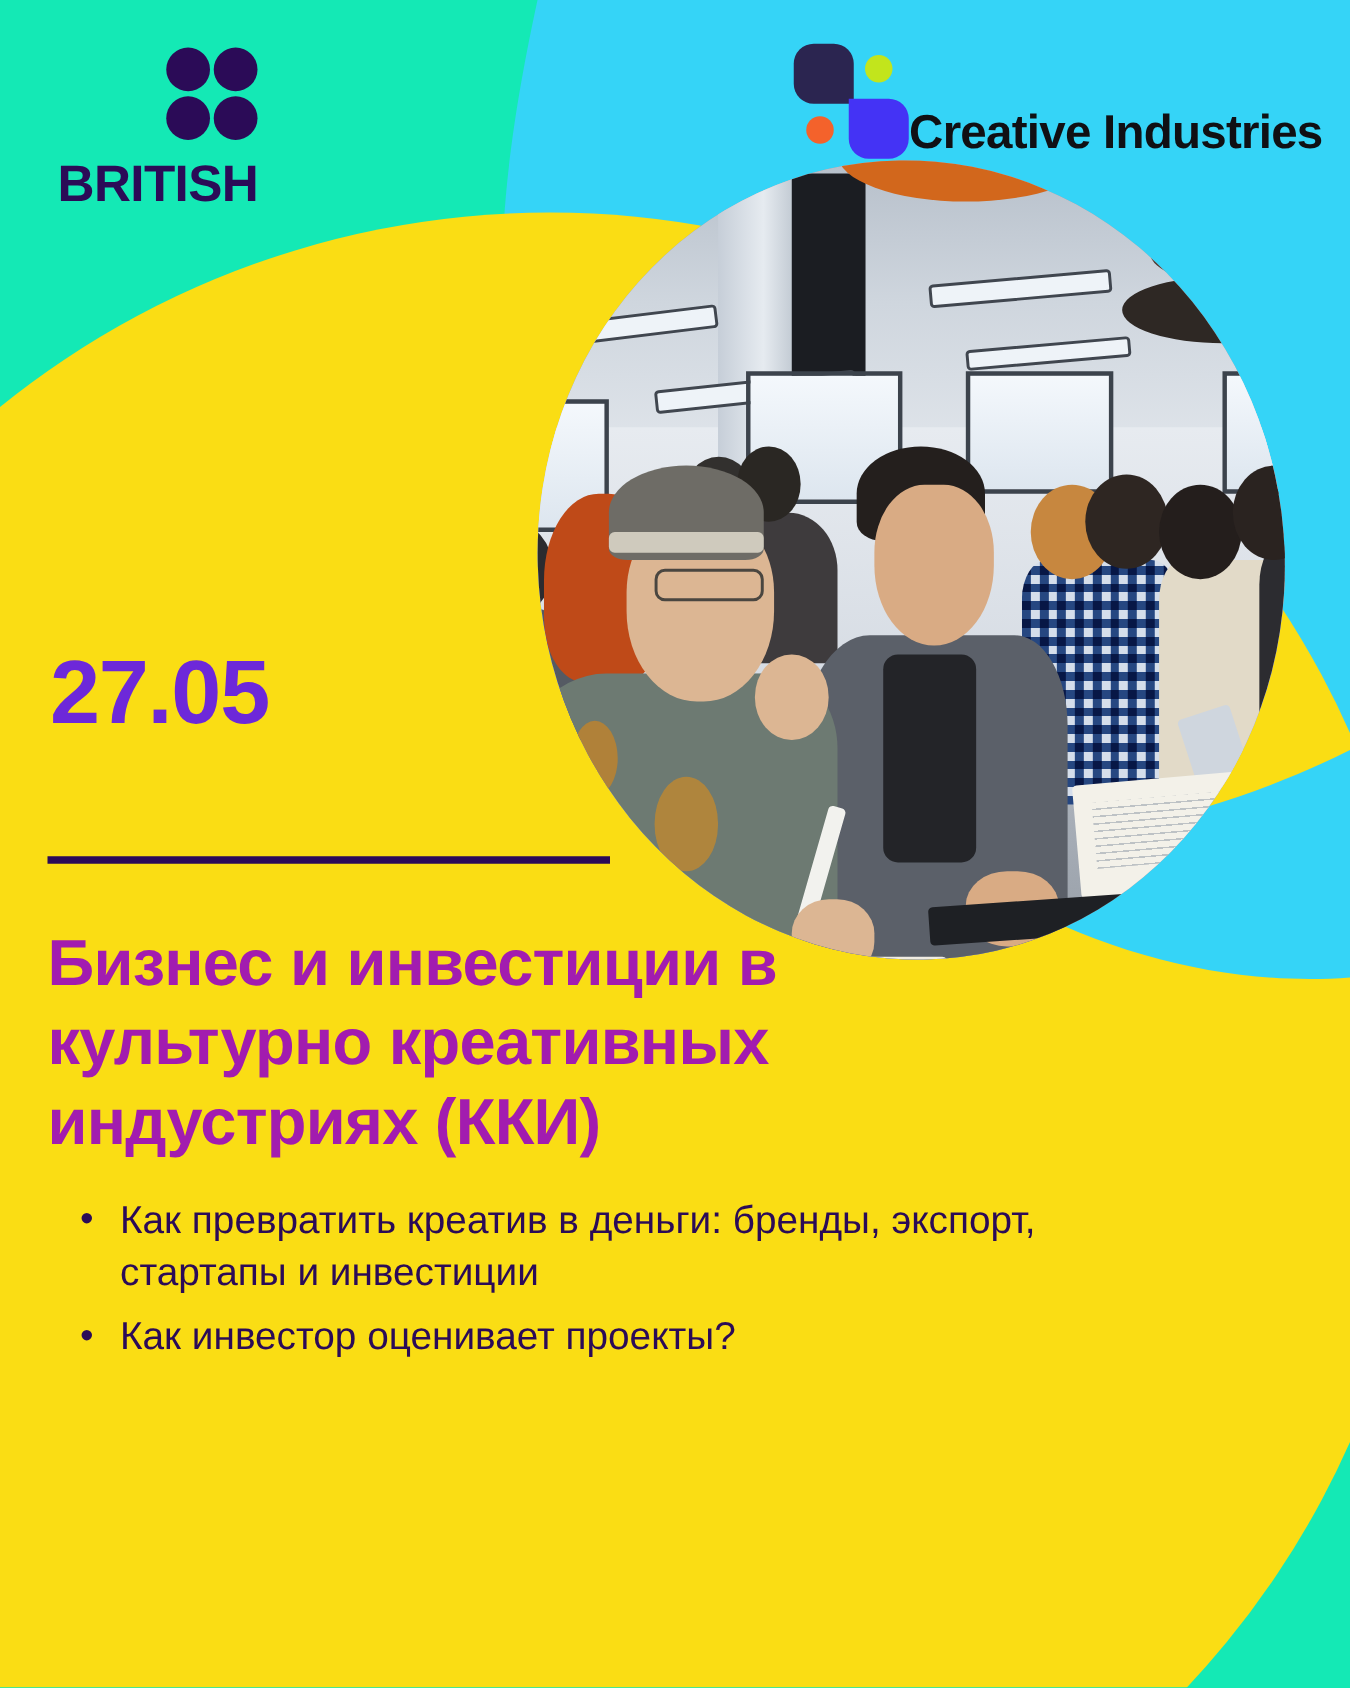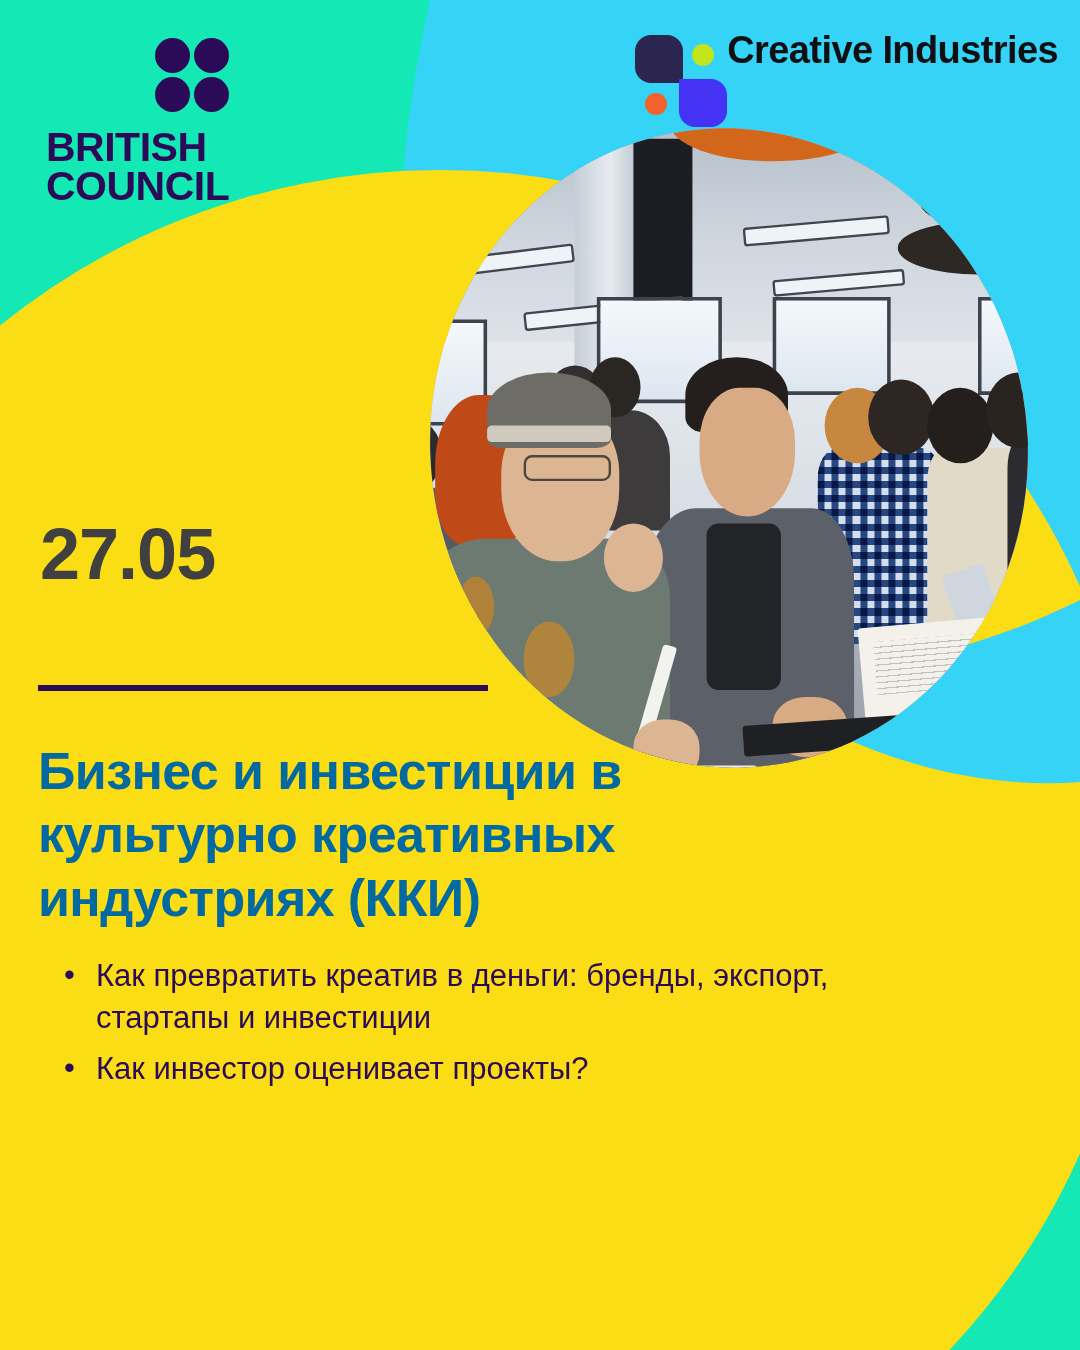--- a/index.html
+++ b/index.html
@@ -35,21 +35,21 @@
   }
   .bc-dots span { display:block; width:35px; height:35px; border-radius:50%; background:#2B0B57; }
   .bc-words {
     color:#2B0B57; font-weight:bold; line-height:0.96;
     font-size:41px; letter-spacing:-0.5px;
   }
   .bc-words div { white-space:nowrap; }
 
   .logo-cia {
     position:absolute; right:22px; top:30px;
-    display:flex; align-items:flex-start; 
+    display:flex; align-items:flex-end; 
     z-index:40;
   }
   .cia-mark { position:relative; width:98px; height:96px; flex:0 0 auto; }
   .petal-dark {
     position:absolute; left:6px; top:5px; width:48px; height:48px;
     background:#2B2550;
     border-radius:16px 16px 0 16px;
   }
   .petal-blue {
     position:absolute; left:50px; top:49px; width:48px; height:48px;
@@ -152,34 +152,34 @@
   .r-phone { left:80%; top:66%; width:6%; height:8%; background:#cfd6de; border-radius:3px; transform:rotate(-18deg); }
   .r-book { left:68%; top:73%; width:22%; height:12%; background:#f3f1e9; border-radius:3px; transform:rotate(-5deg); }
   .r-book-lines { left:70%; top:75%; width:17%; height:7%;
      background:repeating-linear-gradient(0deg,#9aa3ad 0 1px,transparent 1px 5px); opacity:.6; transform:rotate(-5deg); }
   .chair1 { left:84%; top:78%; width:18%; height:24%; background:#5a6169; border-radius:12px 12px 0 0; }
   .desk1 { left:52%; top:86%; width:26%; height:4%; background:#1e2024; border-radius:3px; transform:rotate(-4deg); }
 
   
   .date-block { position:absolute; left:40px; top:518px; z-index:30; }
   .date-main {
-    font-size:72px; font-weight:bold; color:#404040;
+    font-size:72px; font-weight:bold; color:#6d28d9;
     line-height:1.0; letter-spacing:-1px;
   }
   .date-time {
     font-size:45px; font-weight:normal; color:#2B0B57;
     line-height:1.25; letter-spacing:-0.3px;
   }
   .rule {
     position:absolute; left:38px; top:685px; width:450px; height:6px;
     background:#2B0B57; z-index:30;
   }
   .headline {
     position:absolute; left:38px; top:740px; width:760px;
-    font-size:52px; font-weight:bold; color:#0369a1;
+    font-size:52px; font-weight:bold; color:#a21caf;
     line-height:1.22; letter-spacing:-0.6px; z-index:30;
   }
   .bullets {
     position:absolute; left:58px; top:955px; width:900px;
     z-index:30; list-style:none;
   }
   .bullets li {
     position:relative;
     font-size:31px; color:#2B0B57; line-height:1.37;
     padding-left:38px; margin-bottom:8px;
@@ -272,21 +272,20 @@
 
   <div class="logo-bc">
     <div class="bc-dots">
       <span></span>
       <span></span>
       <span></span>
       <span></span>
     </div>
     <div class="bc-words">
       <div>BRITISH</div>
-      <div>COUNCIL</div>
     </div>
   </div>
 
   <div class="logo-cia">
     <div class="cia-mark">
       <span class="petal-dark"></span>
       <span class="petal-blue"></span>
       <span class="dot-lime"></span>
       <span class="dot-orange"></span>
     </div>

